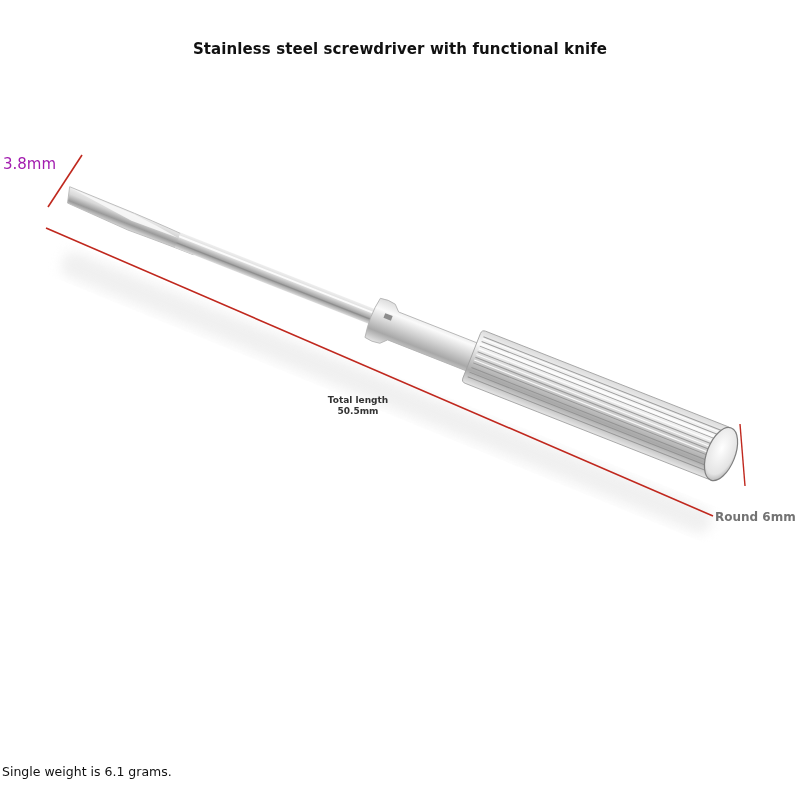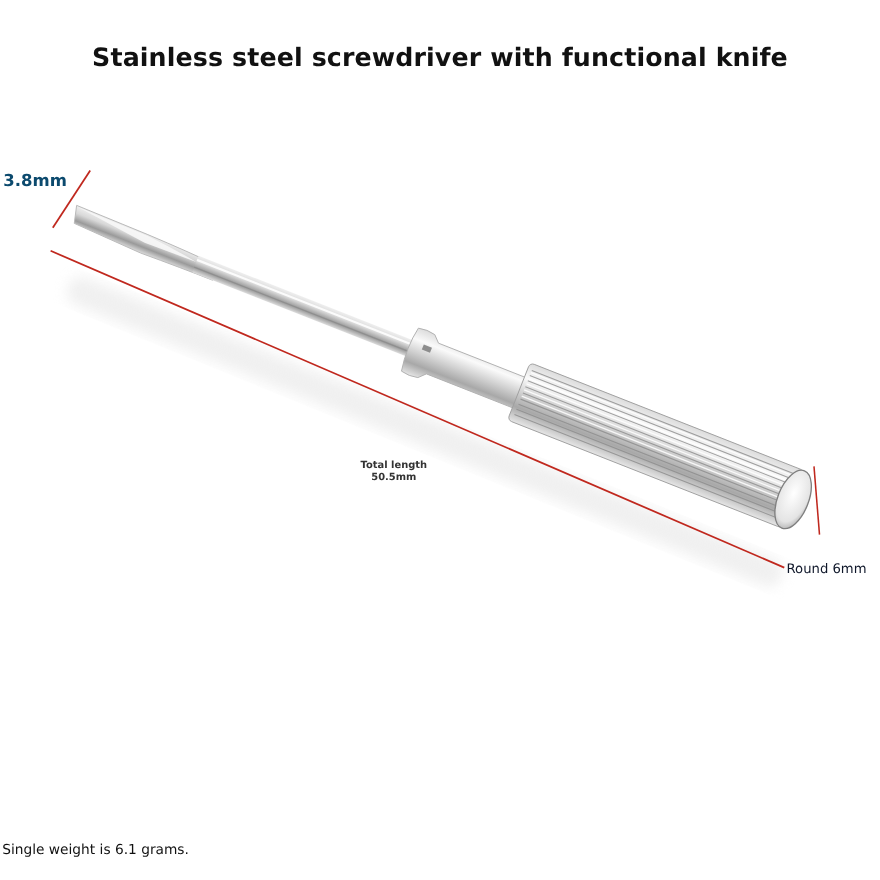--- a/index.html
+++ b/index.html
@@ -3,27 +3,27 @@
   <meta charset="utf-8">
   <style>
     html, body { margin: 0; padding: 0; }
     body {
       width: 800px; height: 800px; position: relative; overflow: hidden;
       background: #ffffff;
       font-family: "DejaVu Sans", "Liberation Sans", sans-serif;
     }
     .title {
       position: absolute; left: 0; top: 40px; width: 800px;
-      text-align: center; font-size: 23px; font-weight: bold; color: #111;
+      text-align: center; font-size: 15px; font-weight: bold; color: #111;
       letter-spacing: 0.1px;
     }
     .lbl { position: absolute; color: #222; }
-    .tip-lbl { left: 3px; top: 155px; font-size: 15px; font-weight: bold; color: #0c4a6e; }
-    .len-lbl { left: 318px; top: 418px; width: 80px; text-align: center; font-size: 9px; font-weight: bold; line-height: 11px; color: #333; }
-    .round-lbl { left: 715px; top: 510px; font-size: 12px; font-weight: normal; color: #0f172a; }
+    .tip-lbl { left: 3px; top: 155px; font-size: 15px; font-weight: normal; color: #a21caf; }
+    .len-lbl { left: 318px; top: 395px; width: 80px; text-align: center; font-size: 9px; font-weight: bold; line-height: 11px; color: #333; }
+    .round-lbl { left: 715px; top: 510px; font-size: 12px; font-weight: bold; color: #737373; }
     .weight-lbl { left: 2px; top: 764px; font-size: 12.5px; font-weight: normal; color: #111; }
     svg.art { position: absolute; left: 0; top: 0; }
   </style>
 </head>
 <body>
 
 <div class="title">Stainless steel screwdriver with functional knife</div>
 
 <svg class="art" width="800" height="800" viewBox="0 0 800 800">
   <defs>

